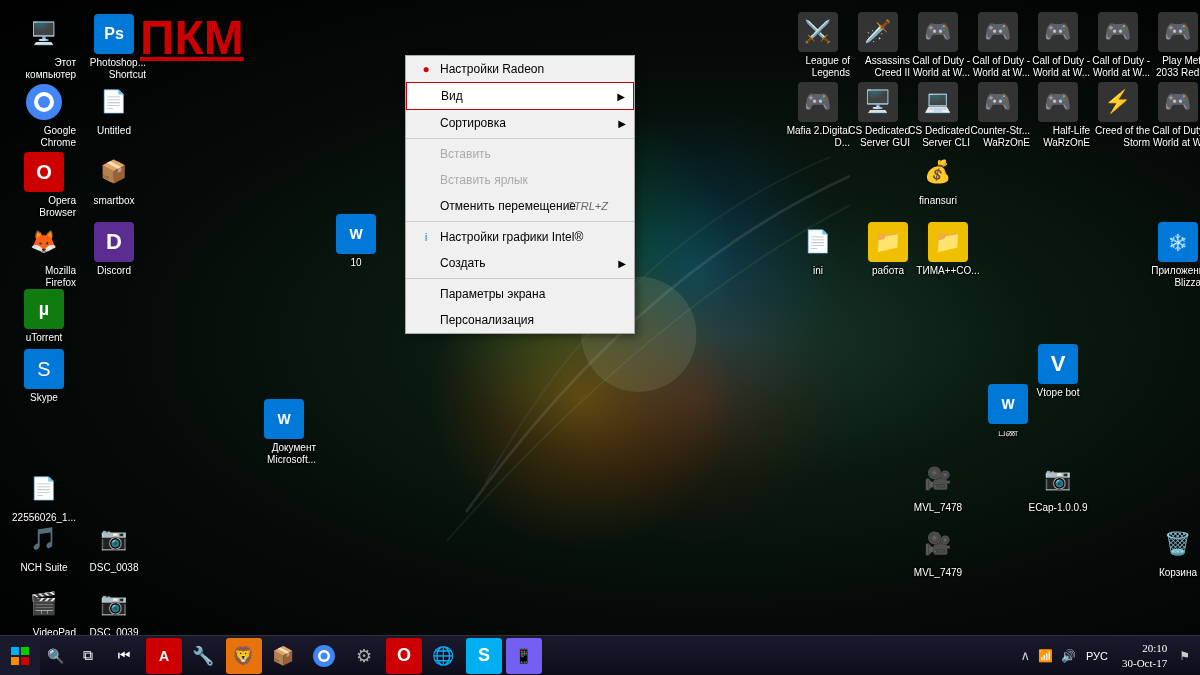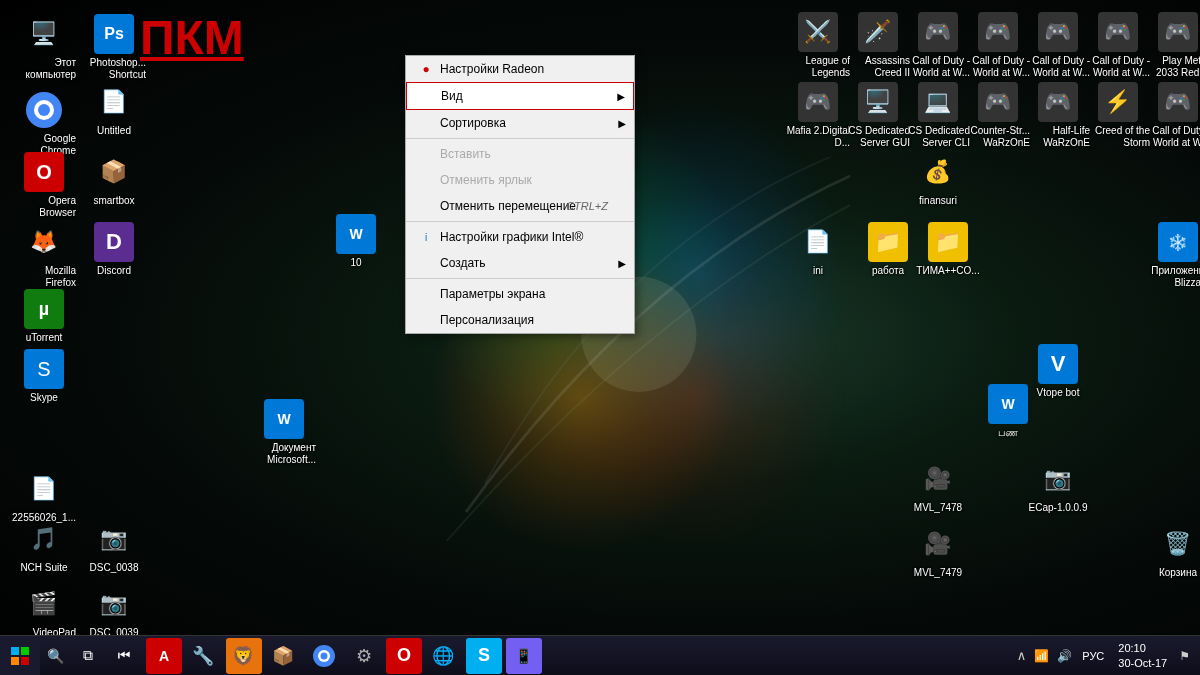--- a/index.html
+++ b/index.html
@@ -189,26 +189,27 @@
       padding: 0 8px;
       gap: 4px;
     }
     .tray-icon {
       font-size: 13px;
       color: #ccc;
       cursor: pointer;
       padding: 2px;
     }
     .tray-clock {
-      text-align: left;
+      text-align: right;
       color: #fff;
       font-size: 11px;
       line-height: 1.3;
       padding: 0 6px;
       cursor: pointer;
+      font-family: Liberation Serif, serif;
     }
     .tray-lang {
       color: #fff;
       font-size: 11px;
       padding: 0 4px;
     }
 
     
     .club-sovet {
       position: absolute;
@@ -284,21 +285,21 @@
   <div class="desktop-icon" style="top:10px;left:8px;">
     <div class="icon-img bg-transparent">🖥️</div>
     <div class="icon-label">Этот компьютер</div>
   </div>
 
   <div class="desktop-icon" style="top:10px;left:78px;">
     <div class="icon-img bg-blue" style="color:#fff;font-weight:bold;font-size:16px;">Ps</div>
     <div class="icon-label">Photoshop... Shortcut</div>
   </div>
 
-  <div class="desktop-icon" style="top:86px;left:8px;">
+  <div class="desktop-icon" style="top:78px;left:8px;">
     <div class="icon-img bg-transparent">
       <svg width="36" height="36" viewBox="0 0 36 36">
         <circle cx="18" cy="18" r="18" fill="#4285f4"></circle>
         <circle cx="18" cy="18" r="10" fill="#fff"></circle>
         <path d="M18 8 L28 26 L8 26 Z" fill="none"></path>
         <circle cx="18" cy="18" r="6" fill="#4285f4"></circle>
       </svg>
     </div>
     <div class="icon-label">Google Chrome</div>
   </div>
@@ -509,21 +510,21 @@
 
     <div class="context-menu-separator"></div>
 
     <div class="context-menu-item disabled">
       <span class="item-icon"></span>
       <span>Вставить</span>
     </div>
 
     <div class="context-menu-item disabled">
       <span class="item-icon"></span>
-      <span>Отменить ярлык</span>
+      <span>Вставить ярлык</span>
     </div>
 
     <div class="context-menu-item">
       <span class="item-icon"></span>
       <span>Отменить перемещение</span>
       <span class="shortcut">CTRL+Z</span>
     </div>
     <div class="context-menu-separator"></div>
 
     <div class="context-menu-item">

